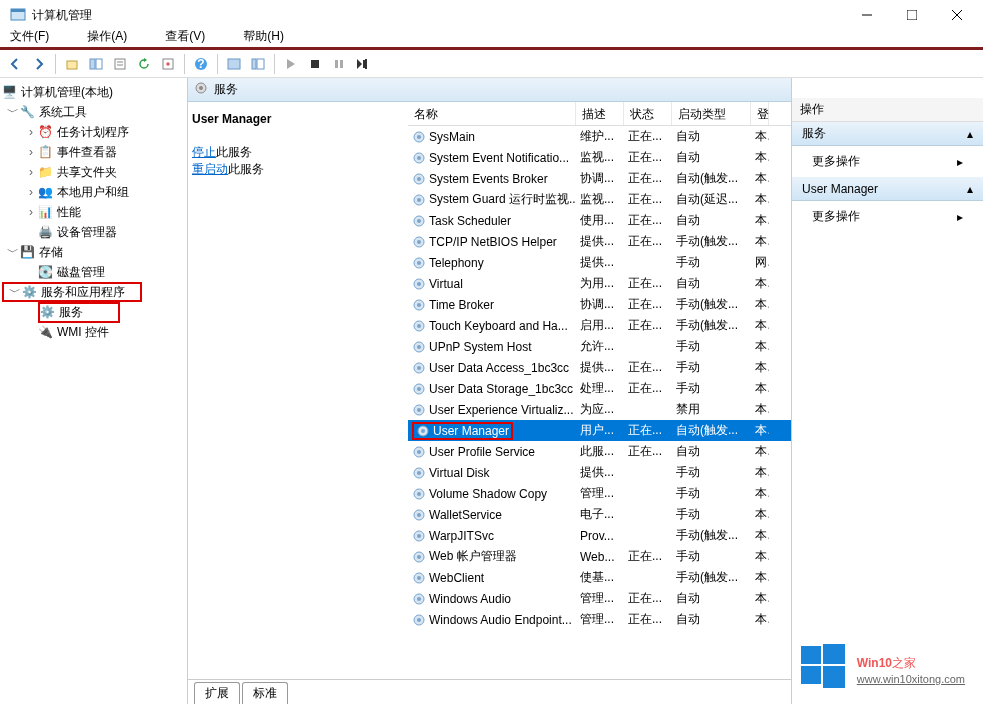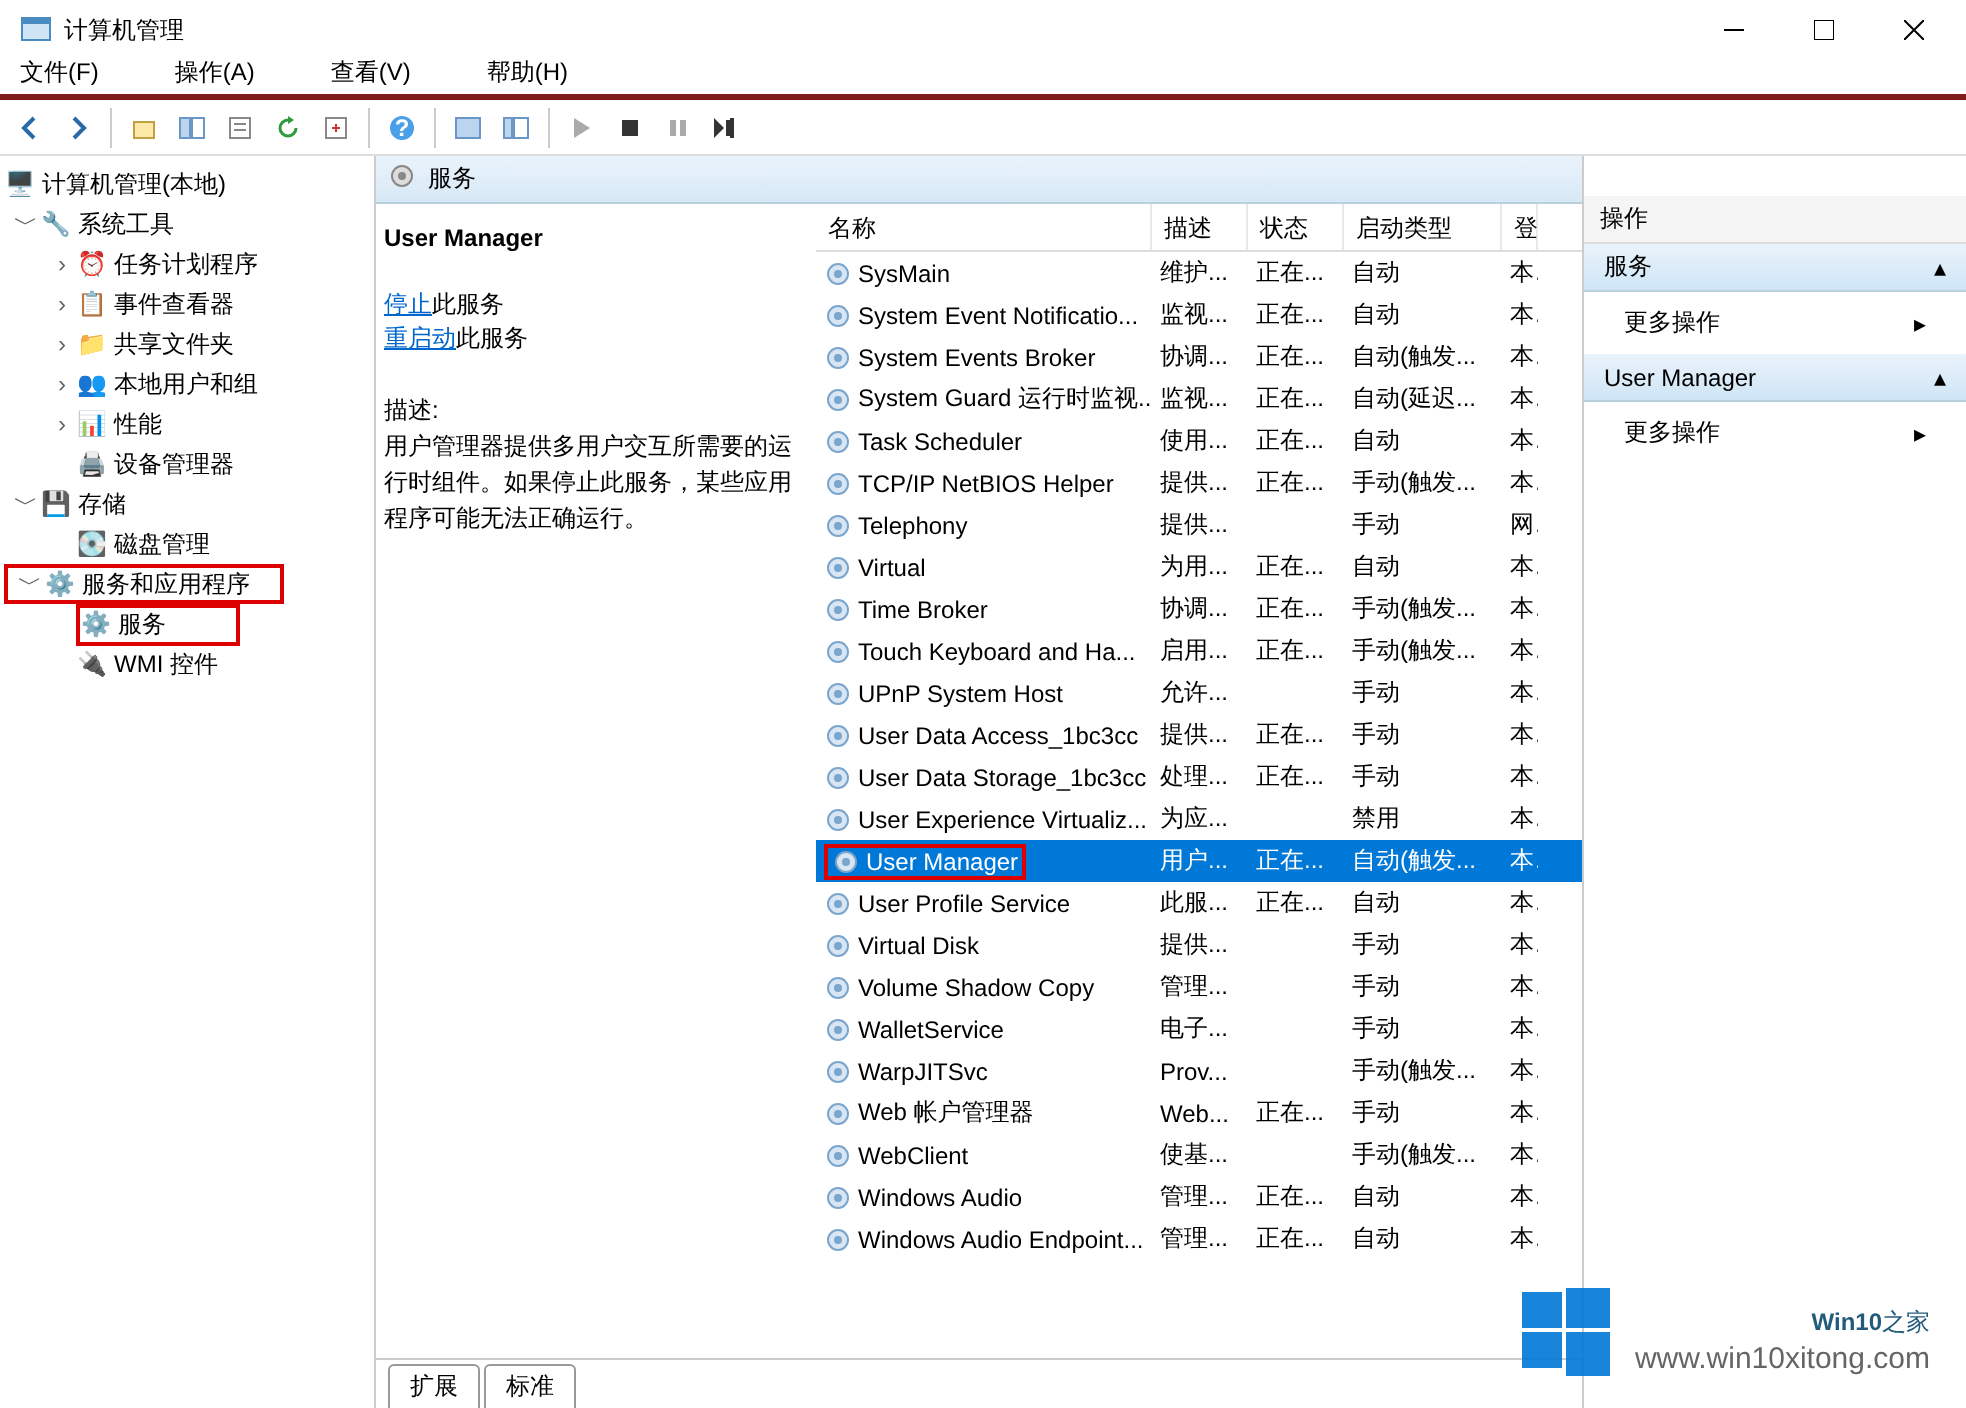--- a/index.html
+++ b/index.html
@@ -56,23 +56,23 @@
 .tabs { height: 25px; display: flex; align-items: flex-end; padding: 0 6px; border-top: 1px solid #ccc; }
 .tab { padding: 2px 10px; border: 1px solid #999; border-bottom: none; border-radius: 3px 3px 0 0; margin-right: 2px; background: #fff; }
 
 .right-pane { width: 191px; }
 .right-header { height: 24px; background: #f5f5f5; border-bottom: 1px solid #ddd; padding: 3px 8px; margin-top: 20px; }
 .right-section { height: 24px; background: linear-gradient(#eaf3fb, #cfe5f6); border-bottom: 1px solid #b8cfde; display: flex; align-items: center; justify-content: space-between; padding: 0 10px; }
 .right-item { padding: 7px 20px; display: flex; justify-content: space-between; align-items: center; }
 
 .watermark { position: absolute; right: 18px; bottom: 16px; display: flex; align-items: center; gap: 12px; opacity: 0.9; }
 .watermark-logo { width: 44px; height: 44px; }
-.watermark-text .big { font-size: 22px; font-weight: 300; color: #0c4a6e; text-align: right; }
+.watermark-text .big { font-size: 22px; font-weight: 300; color: #ef4444; }
 .watermark-text .big b { font-weight: 600; }
-.watermark-text .small { font-size: 15px; color: #555; }
+.watermark-text .small { font-size: 11px; color: #555; text-decoration: underline; }
 </style>
 </head>
 <body>
 
 <div class="titlebar">
   <span class="app-icon">
     <svg viewBox="0 0 16 16">
         <rect x="1" y="2" width="14" height="11" fill="#cfe5f6" stroke="#4a8bc2"></rect>
         <rect x="1" y="2" width="14" height="3" fill="#4a8bc2"></rect>
       </svg>
@@ -276,24 +276,20 @@
             <circle cx="7" cy="7" r="2" fill="#888"></circle>
           </svg></span>
       <span>服务</span>
     </div>
     <div class="svc-body">
       <div class="svc-detail">
         <h3>User Manager</h3>
         <div class="svc-links">
           <a href="#"><span>停止</span></a><span>此服务</span><br>
           <a href="#"><span>重启动</span></a><span>此服务</span>
-        </div>
-        <div class="svc-desc">
-          <div>描述:</div>
-          <div>用户管理器提供多用户交互所需要的运行时组件。如果停止此服务，某些应用程序可能无法正确运行。</div>
         </div>
       </div>
       <div class="svc-list">
         <div class="list-header">
           <div class="col col-name">名称</div>
           <div class="col col-desc">描述</div>
           <div class="col col-state">状态</div>
           <div class="col col-start">启动类型</div>
           <div class="col col-logon">登</div>
         </div>

